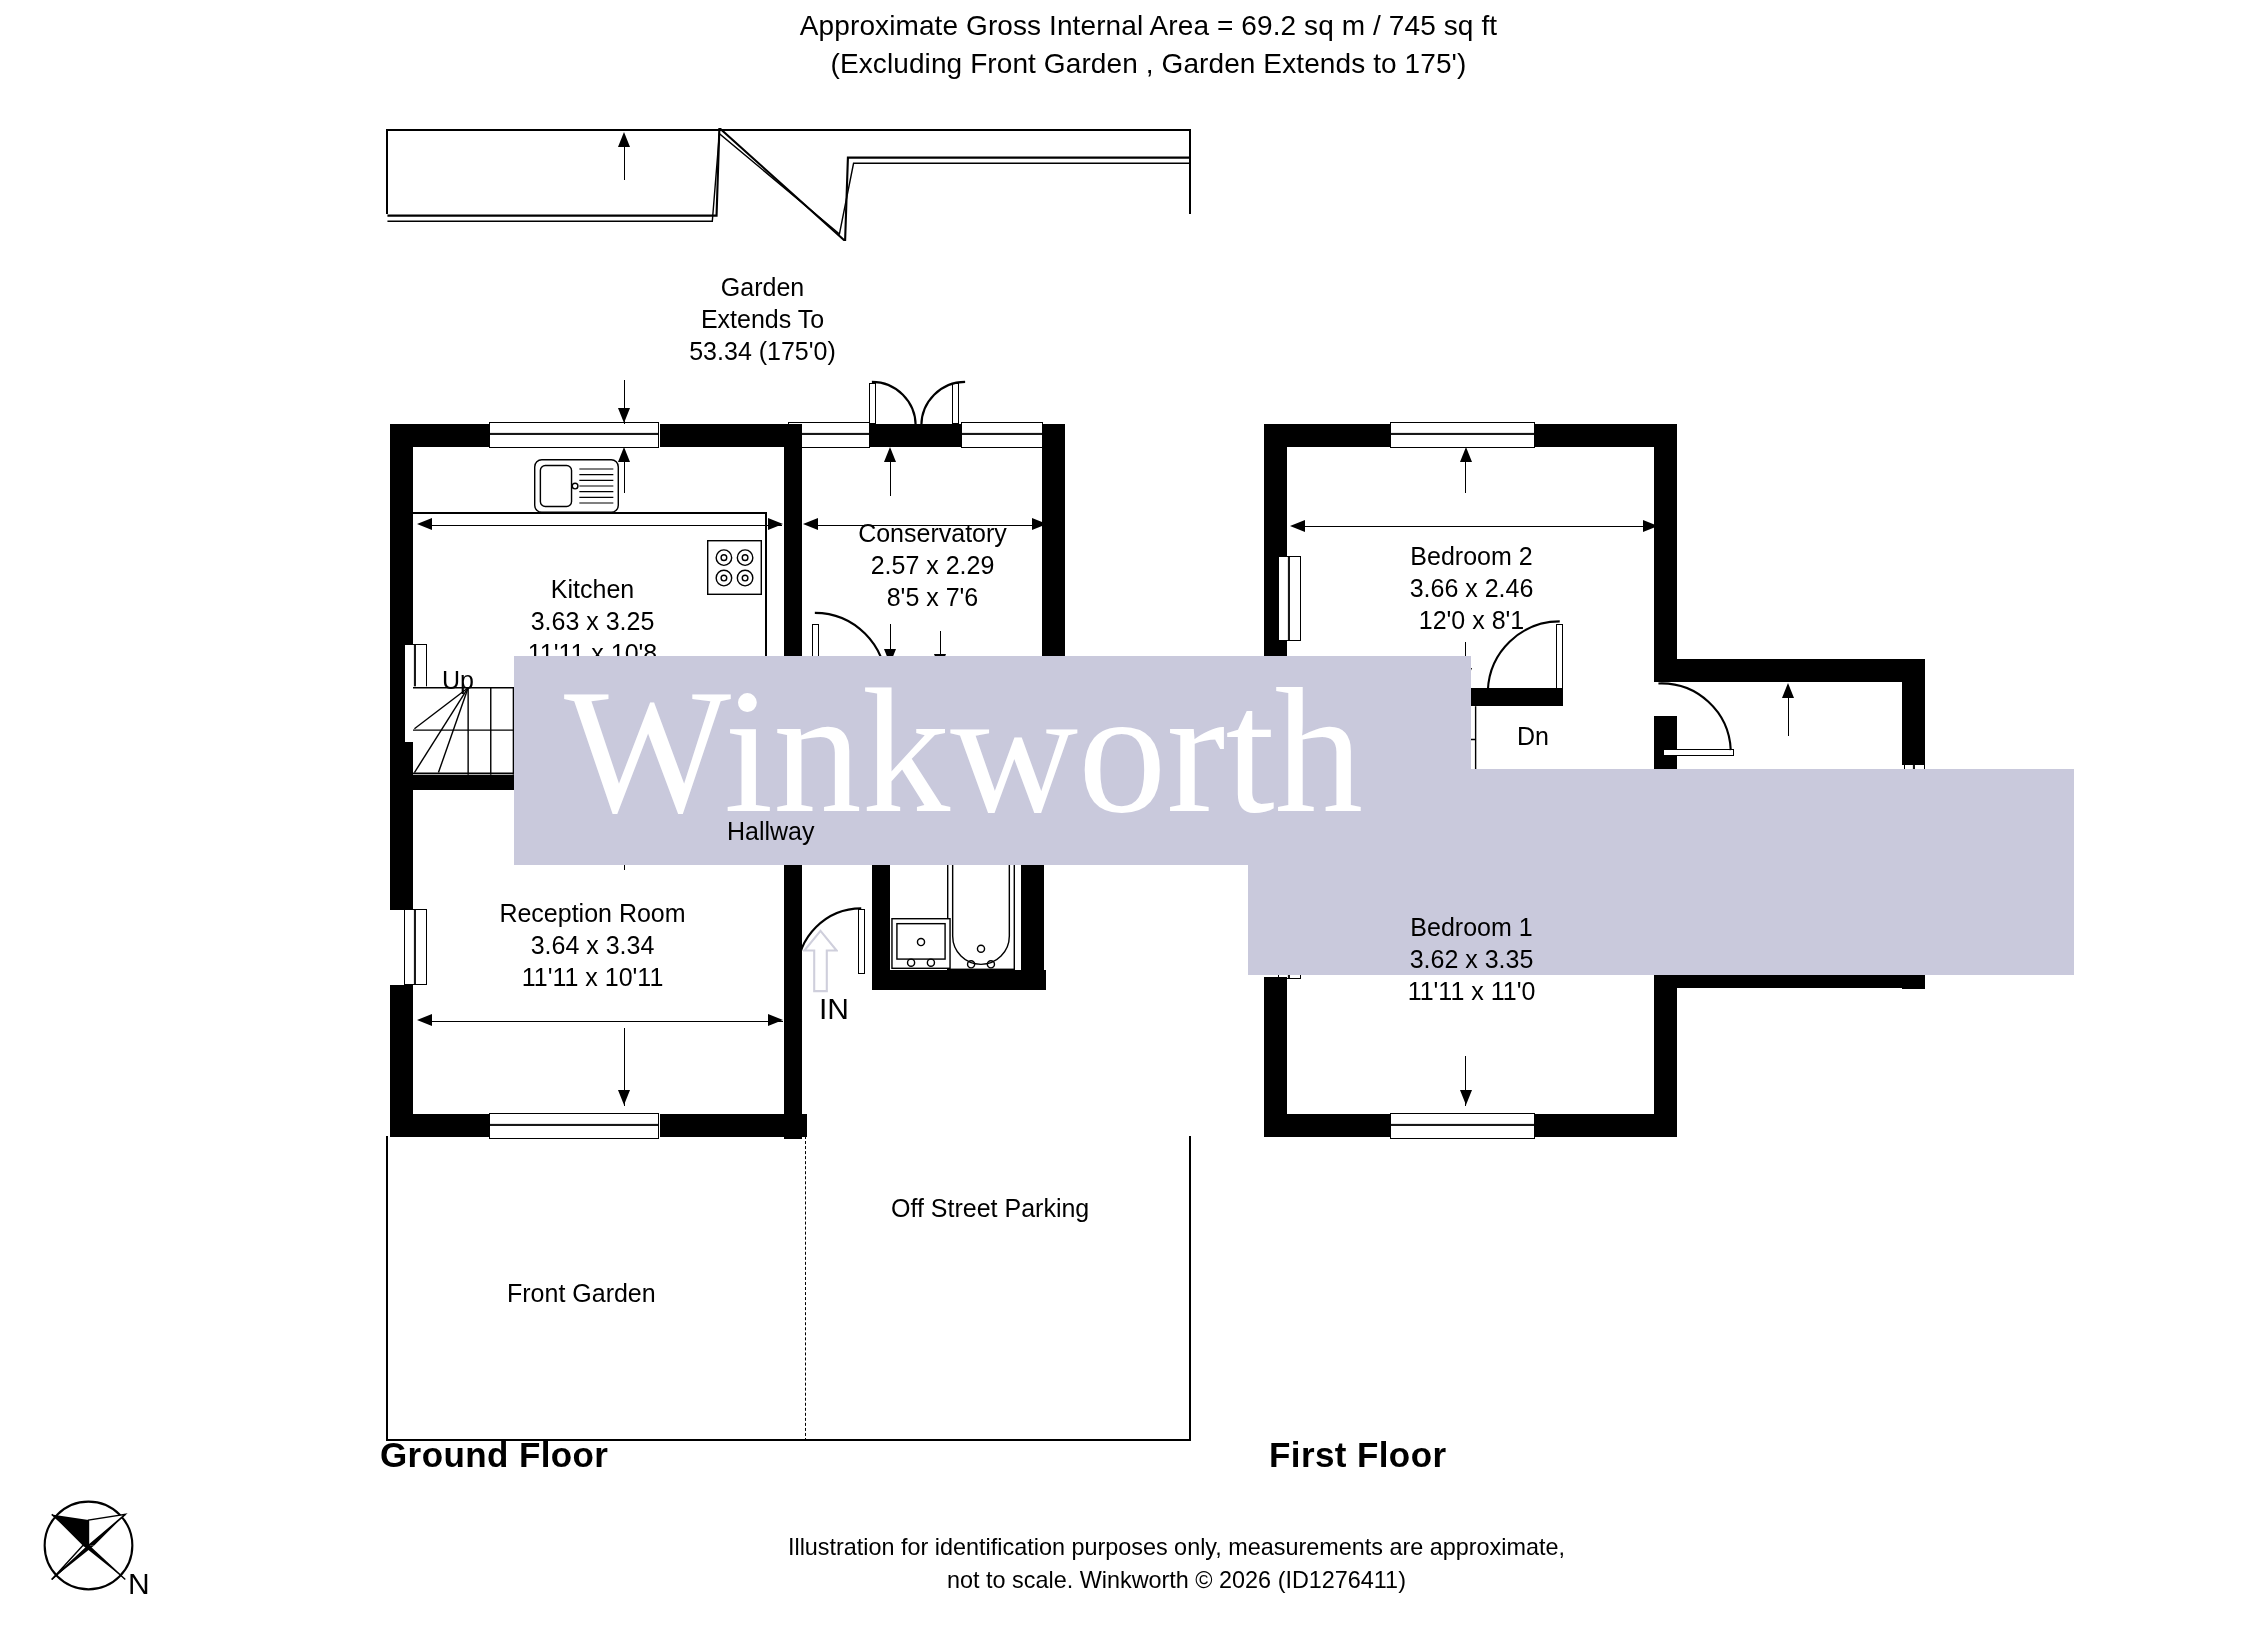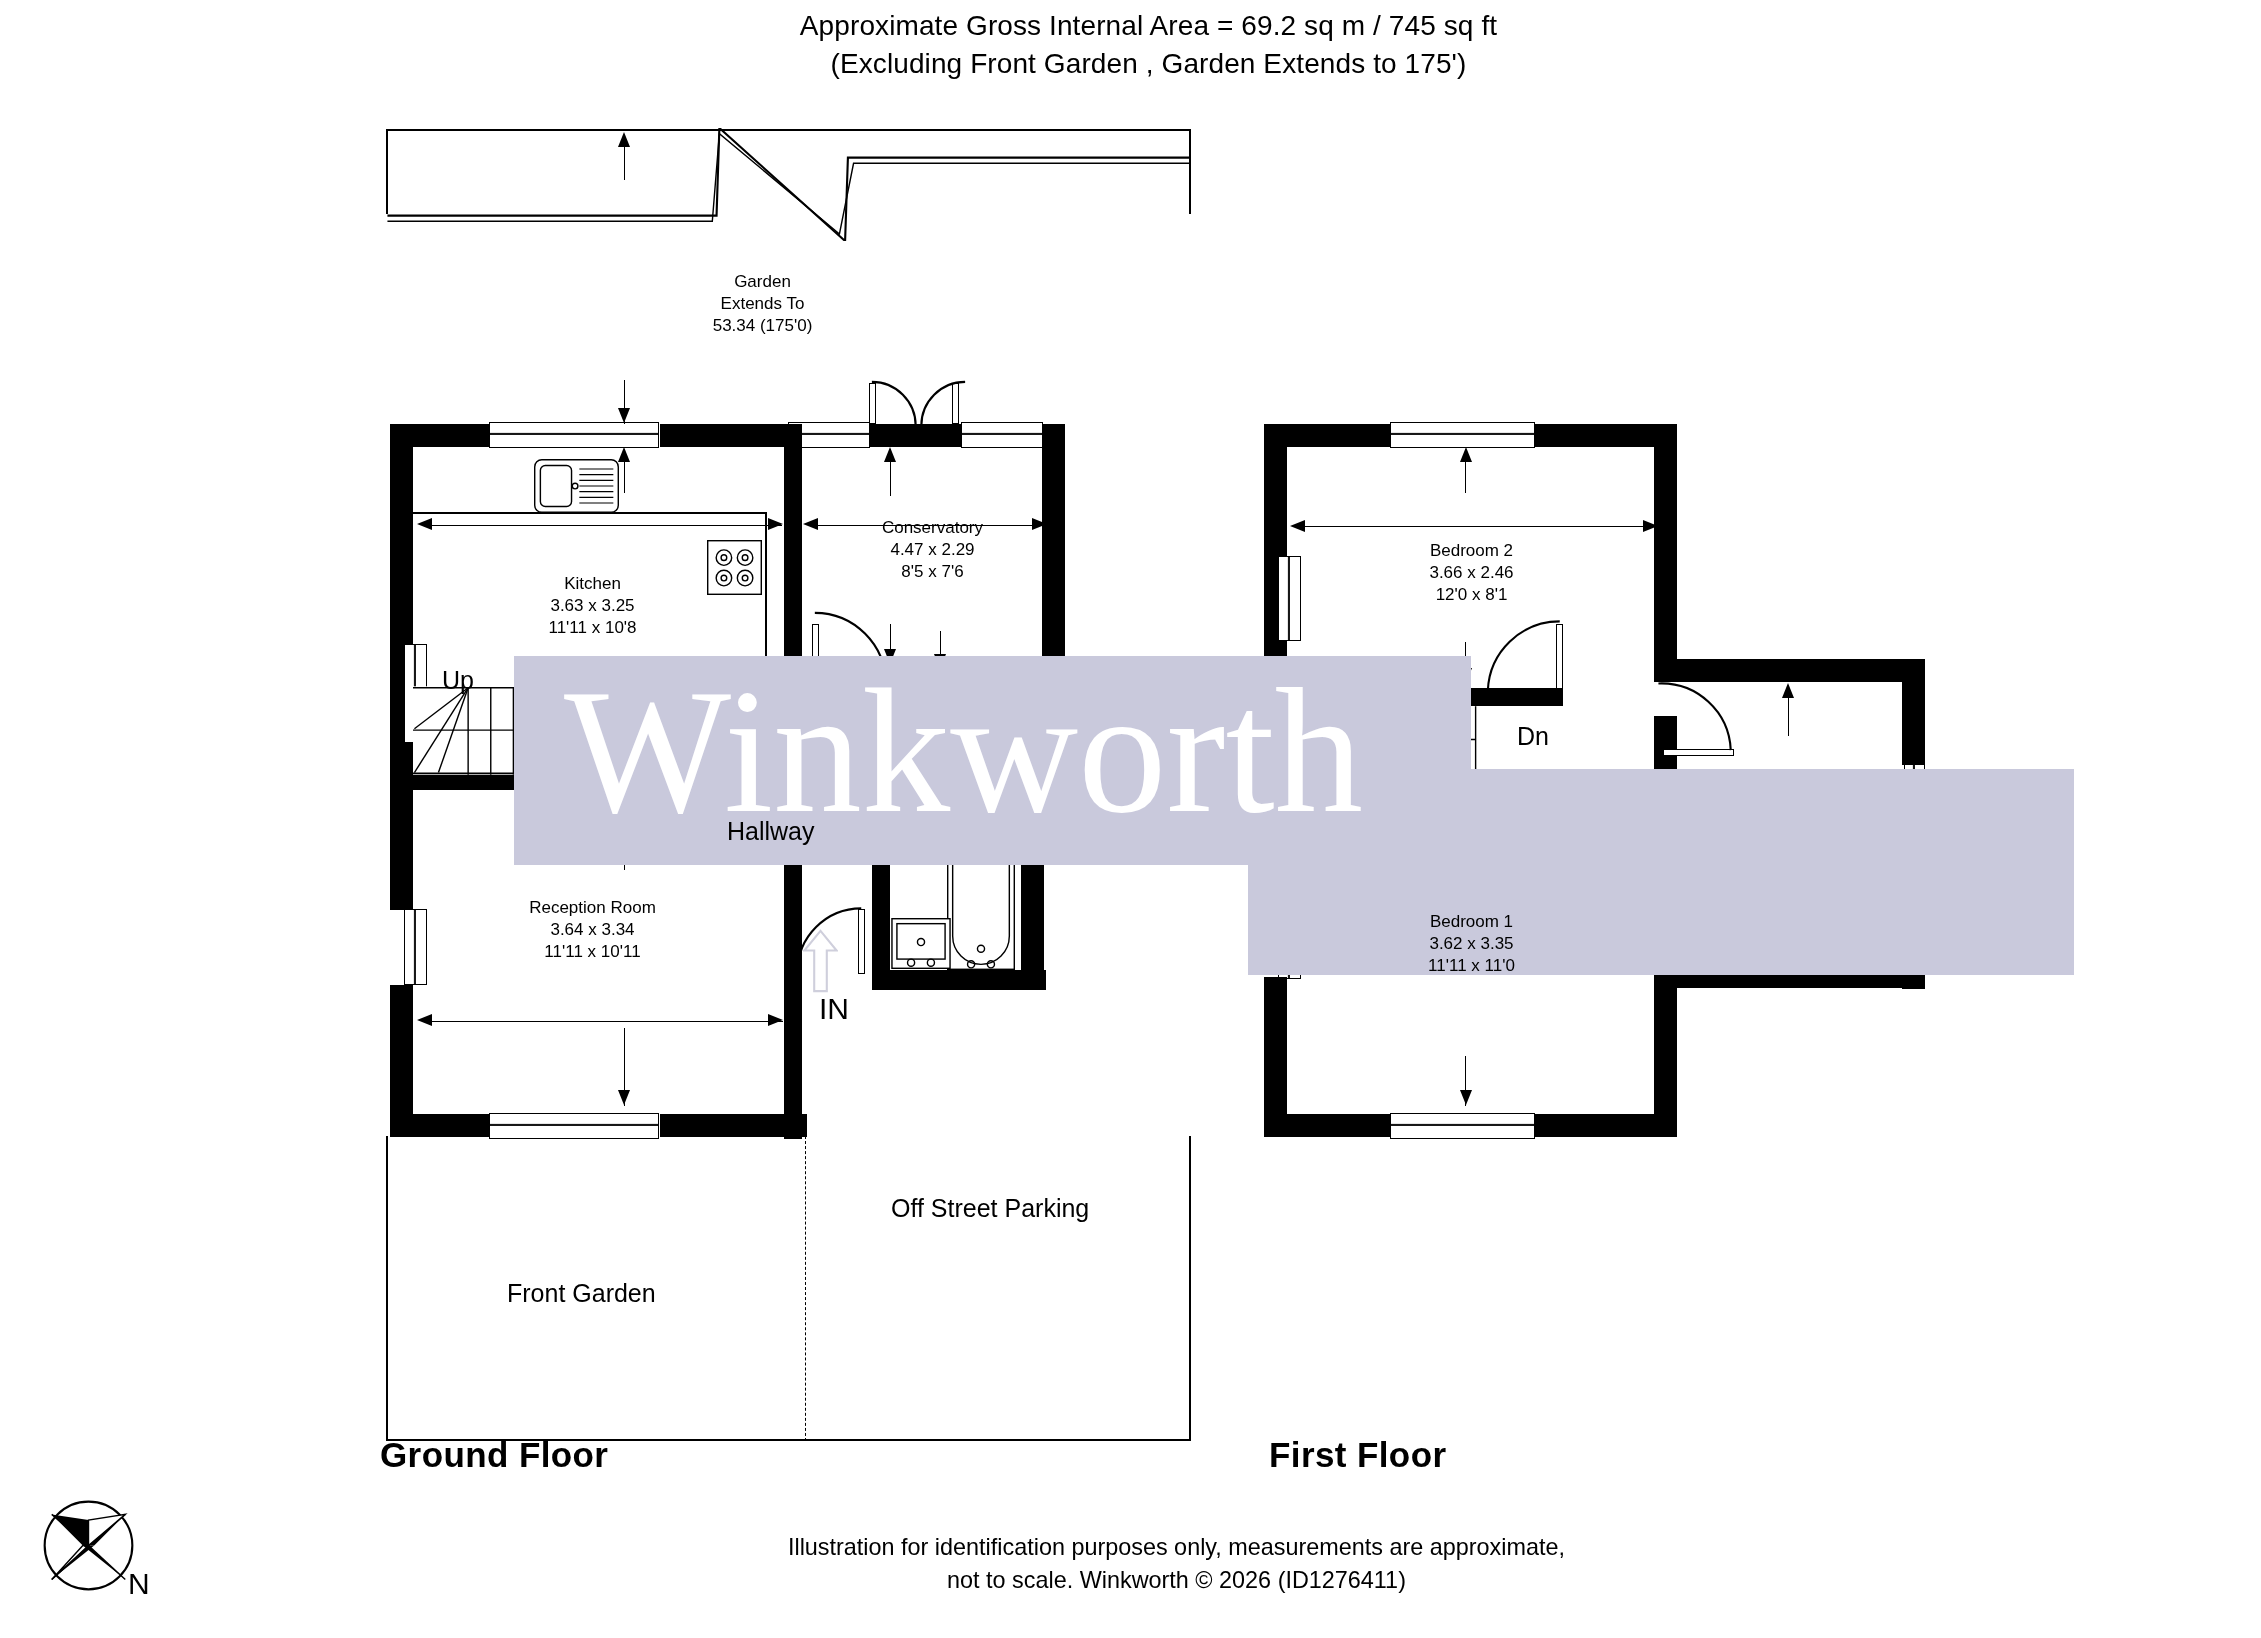--- a/index.html
+++ b/index.html
@@ -28,21 +28,21 @@
   }
   .floorlabel{
     position:absolute;font-size:35px;font-weight:bold;letter-spacing:0.4px;
   }
 
   
   .wall{background:#000;position:absolute;}
   .hairline{position:absolute;background:#000;}
 
   .rlabel{
-    position:absolute;text-align:center;font-size:17px;line-height:1.28;
+    position:absolute;text-align:center;font-size:25px;line-height:1.28;
     white-space:nowrap;
   }
   .tlabel{position:absolute;font-size:25px;white-space:nowrap;}
   .tlabel.big{font-size:30px;font-weight:normal;}
 
   
   .win{position:absolute;background:#fff;border:1.4px solid #000;box-sizing:border-box;}
   .win:after{
     content:"";position:absolute;left:0;right:0;top:50%;height:0;
     border-top:1.4px solid #000;border-bottom:1.4px solid #000;
@@ -304,21 +304,21 @@
     <div class="arrD" style="left:916px;top:654px;"></div>
 
     <div class="rlabel" style="left:454px;top:567px;width:241px;margin-top:6px;">
       <div>Kitchen</div>
       <div>3.63 x 3.25</div>
       <div>11'11 x 10'8</div>
     </div>
 
     <div class="rlabel" style="left:787px;top:517px;width:255px;">
       <div>Conservatory</div>
-      <div>4.47 x 2.29</div>
+      <div>2.57 x 2.29</div>
       <div>8'5 x 7'6</div>
     </div>
 
     <div class="rlabel" style="left:447px;top:897px;width:255px;">
       <div>Reception Room</div>
       <div>3.64 x 3.34</div>
       <div>11'11 x 10'11</div>
     </div>
 
     <div class="tlabel" style="left:709px;top:817px;z-index:7;">Hallway</div>

